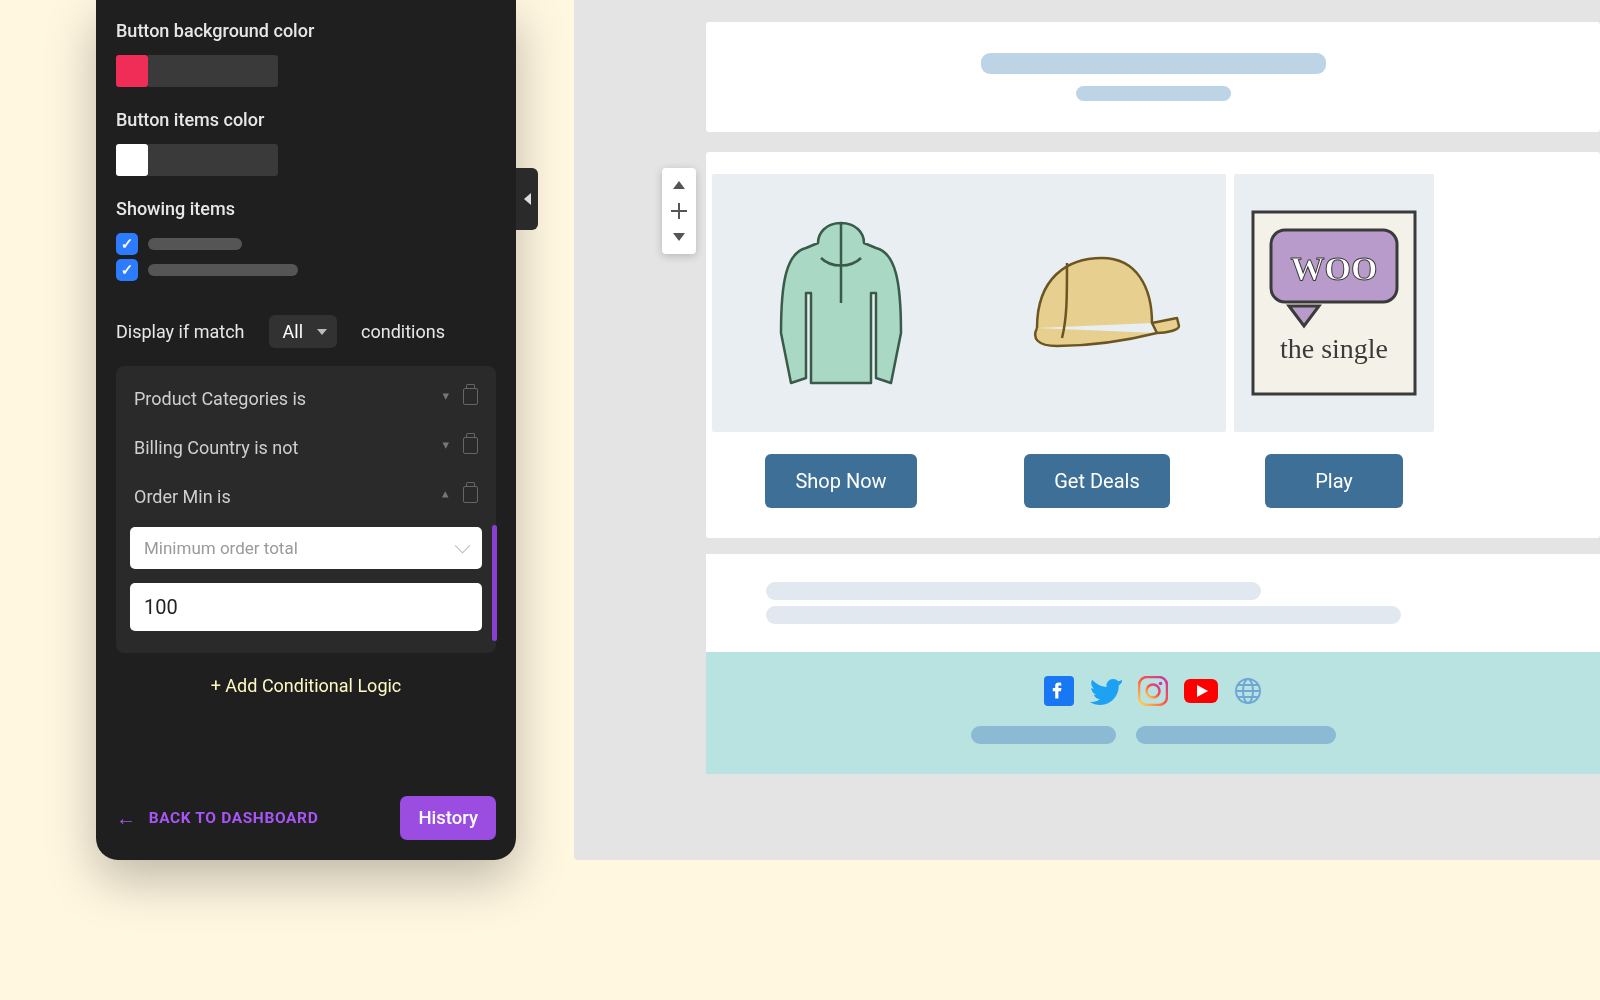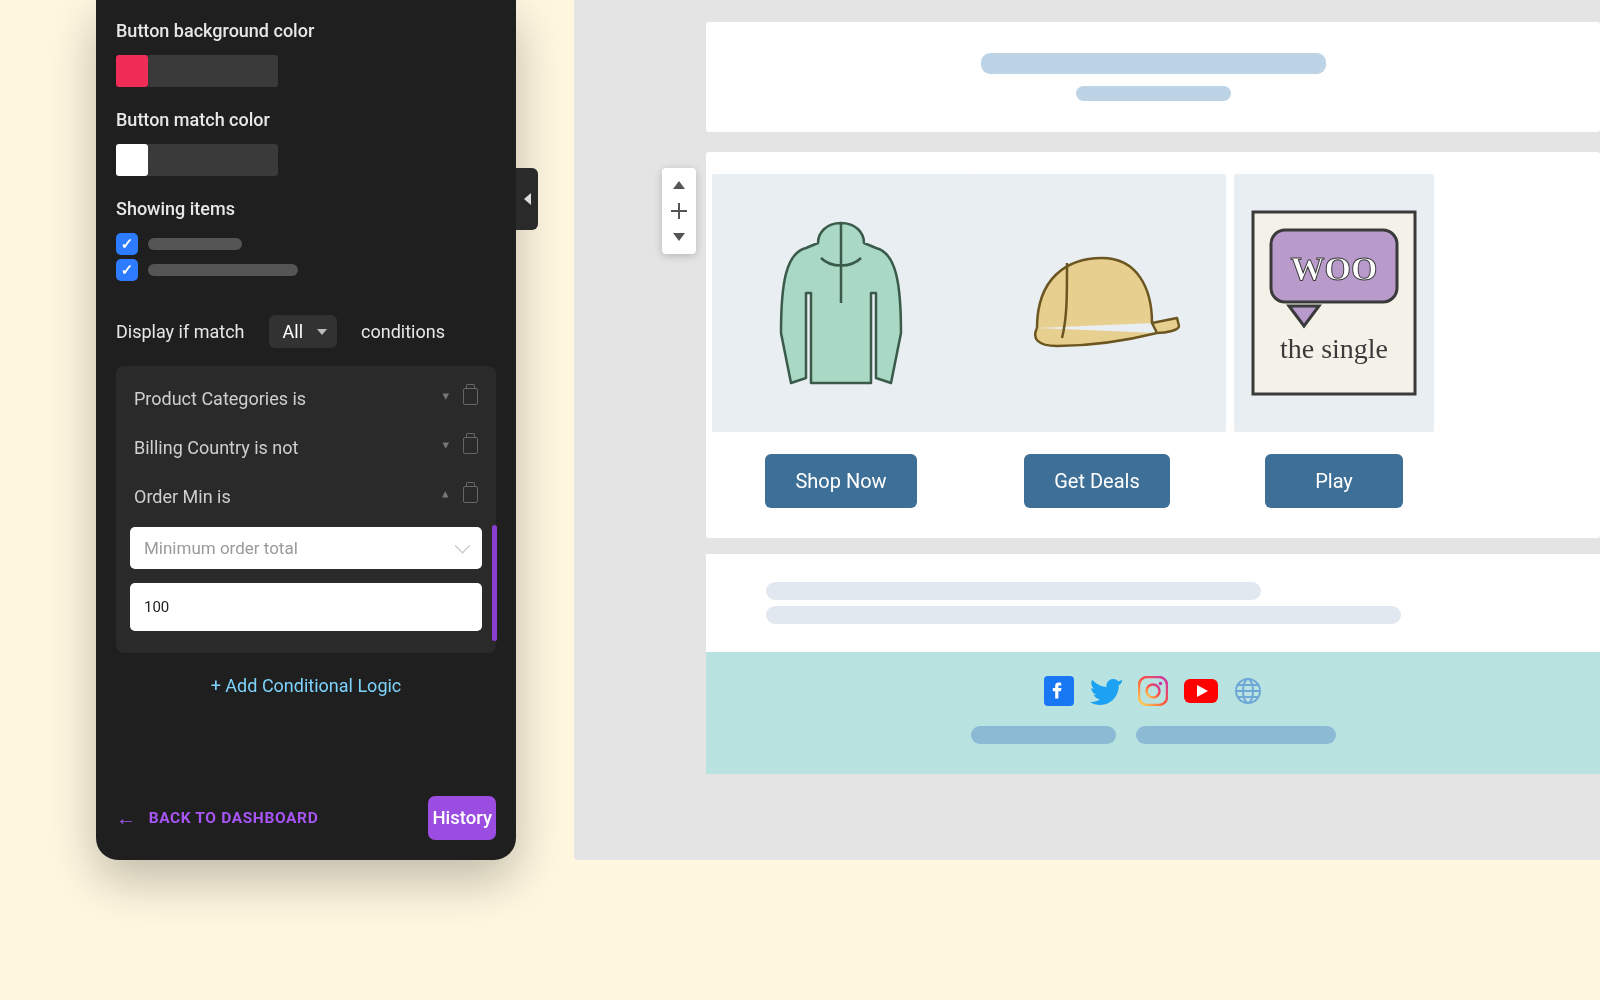--- a/index.html
+++ b/index.html
@@ -27,26 +27,26 @@
 .cond{display:flex;align-items:flex-start;justify-content:space-between;padding:14px 18px;font-size:18px;color:#cfcfcf}
 .cond .ctrls{display:flex;gap:14px;color:#777}
 .cond .ctrls span{font-size:13px}
 .cond.open .ctrls .chev{transform:rotate(180deg)}
 .trash{width:15px;height:17px;border:1.5px solid #666;border-radius:2px;position:relative}
 .trash::before{content:"";position:absolute;top:-5px;left:2px;right:2px;height:3px;border:1.5px solid #666;border-bottom:none;border-radius:2px 2px 0 0}
 .cond-body{padding:6px 14px 14px 14px;position:relative}
 .cond-body::after{content:"";position:absolute;right:-1px;top:4px;bottom:4px;width:5px;background:#8a3fd0;border-radius:3px}
 .dd{background:#fff;border-radius:5px;height:42px;display:flex;align-items:center;padding:0 14px;color:#9a9a9a;font-size:17px;margin-bottom:14px;position:relative}
 .dd::after{content:"";position:absolute;right:14px;top:50%;width:10px;height:10px;border-right:1.5px solid #bbb;border-bottom:1.5px solid #bbb;transform:translateY(-70%) rotate(45deg)}
-.num-input{background:#fff;border-radius:5px;height:48px;display:flex;align-items:center;padding:0 14px;color:#222;font-size:15px}
-.add-logic{text-align:center;font-size:18px;color:#7dd3fc;padding:22px 0 10px 0}
+.num-input{background:#fff;border-radius:5px;height:48px;display:flex;align-items:center;padding:0 14px;color:#222;font-size:20px}
+.add-logic{text-align:center;font-size:18px;color:#fef9c3;padding:22px 0 10px 0}
 .panel-footer{position:absolute;left:20px;right:20px;bottom:20px;display:flex;align-items:center;justify-content:space-between}
 .back{display:flex;align-items:center;gap:12px;color:#a855f7;font-weight:700;font-size:15.5px;letter-spacing:.04em}
 .back .arr{font-size:20px}
-.history-btn{background:#9a4de0;color:#fff;border-radius:7px;padding:11px 4px;font-size:18.5px;font-weight:500}
+.history-btn{background:#9a4de0;color:#fff;border-radius:7px;padding:11px 18px;font-size:18.5px;font-weight:500}
 
 
 .collapsetab{position:absolute;left:516px;top:168px;width:22px;height:62px;background:#2a2a2a;border-radius:0 6px 6px 0;display:flex;align-items:center;justify-content:center}
 .collapsetab::after{content:"";width:0;height:0;border-top:6px solid transparent;border-bottom:6px solid transparent;border-right:7px solid #ddd}
 
 
 .canvas{position:absolute;left:574px;top:0;right:0;height:860px;background:#e4e4e4;border-radius:0 0 0 4px;overflow:hidden}
 .site{position:absolute;left:132px;top:22px;right:0;padding-bottom:0}
 .hdr{background:#fff;height:110px;border-radius:3px;display:flex;flex-direction:column;align-items:center;justify-content:center;gap:12px}
 .ph{background:#bdd4e7;border-radius:9px}
@@ -79,21 +79,21 @@
 
 <div class="stage">
 
   <div class="panel">
     <h4>Button background color</h4>
     <div class="swatch-row">
       <div class="swatch pink"></div>
       <div class="swatch-input"></div>
     </div>
 
-    <h4>Button match color</h4>
+    <h4>Button items color</h4>
     <div class="swatch-row">
       <div class="swatch white"></div>
       <div class="swatch-input"></div>
     </div>
 
     <h4>Showing items</h4>
     <div class="check-row">
       <div class="chk"></div>
       <div class="chk-label s"></div>
     </div>

